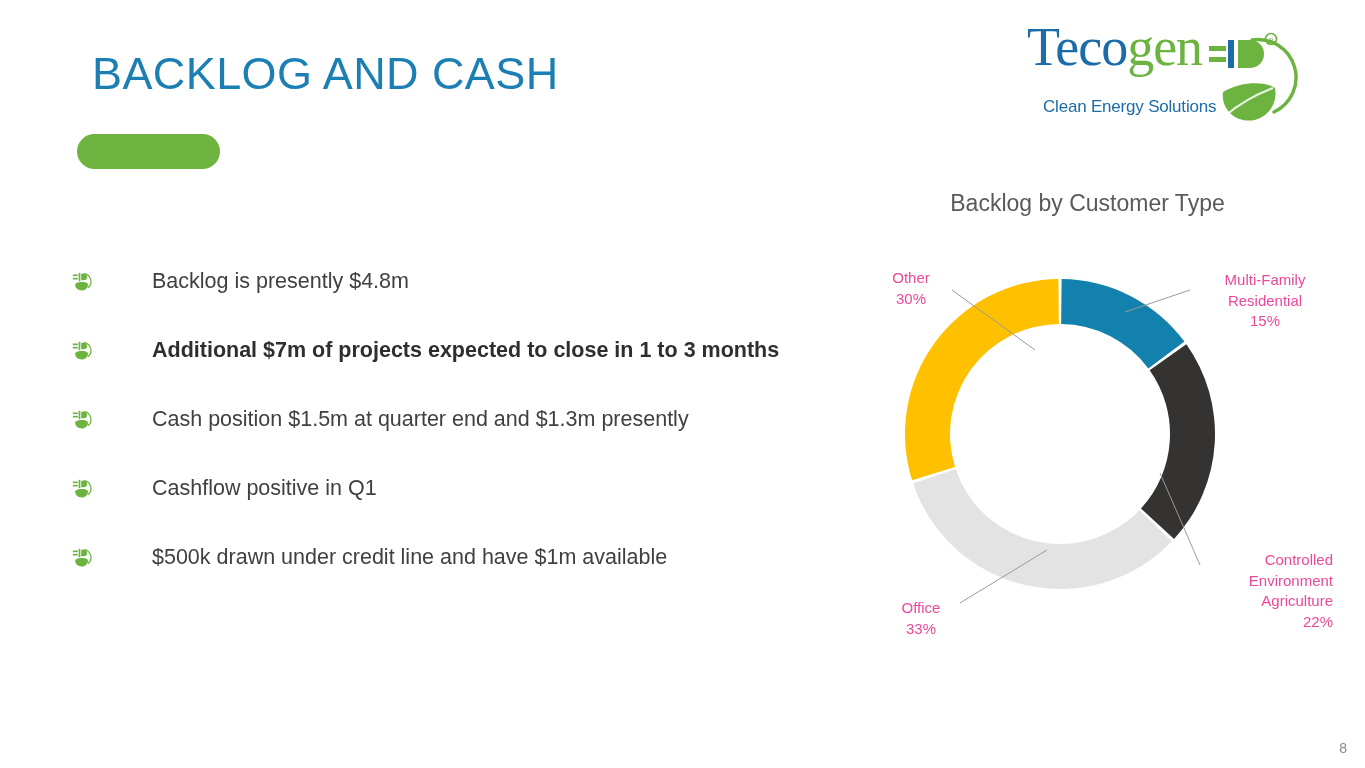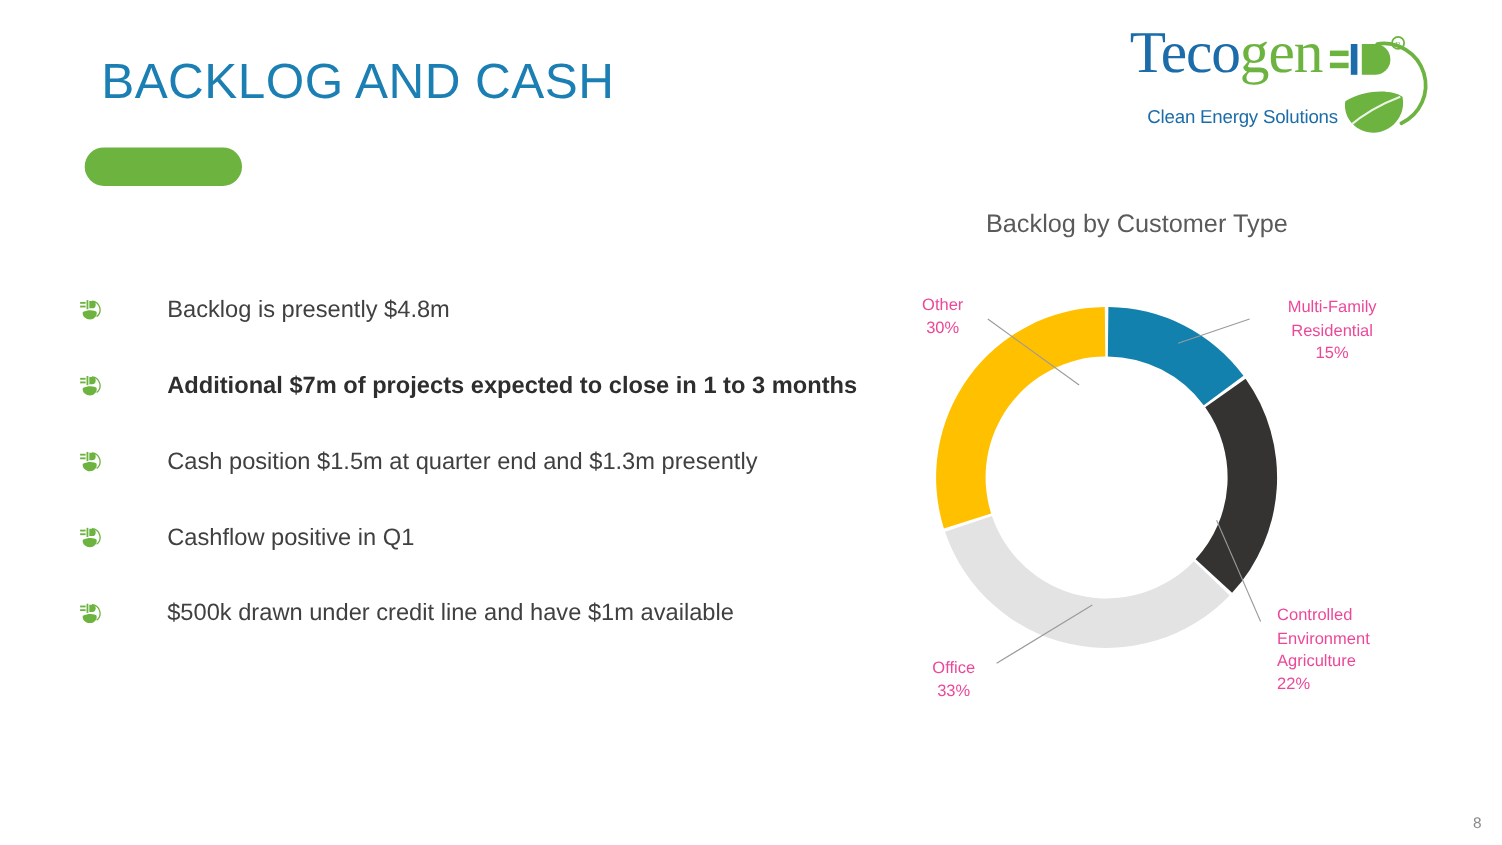--- a/index.html
+++ b/index.html
@@ -91,21 +91,21 @@
     font-size: 21.5px;
     color: #404040;
     line-height: 1.25;
     white-space: nowrap;
   }
   .bullet-text.bold { font-weight: bold; color: #2e2e2e; }
 
   
   #chart {
     position: absolute;
-    left: 806px; top: 190px;
+    left: 860px; top: 190px;
     width: 500px; height: 460px;
   }
   #chart-title {
     position: absolute;
     left: 0; top: 0;
     width: 455px;
     text-align: center;
     font-size: 23px;
     color: #5a5a5a;
     white-space: nowrap;
@@ -116,21 +116,21 @@
   }
   .chart-label {
     position: absolute;
     font-size: 15px;
     color: #ec4899;
     line-height: 1.38;
     text-align: center;
   }
   #label-other       { left: 12px;  top: 78px;  width: 78px;  text-align: center; }
   #label-multifamily { left: 340px; top: 80px;  width: 130px; text-align: center; }
-  #label-cea         { left: 355px; top: 360px; width: 118px; text-align: left; }
+  #label-cea         { left: 355px; top: 360px; width: 118px; text-align: right; }
   #label-office      { left: 22px;  top: 408px; width: 78px;  text-align: center; }
 
   
   #page-number {
     position: absolute;
     right: 18px; bottom: 12px;
     font-size: 14px;
     color: #8a8a8a;
   }
 </style>

